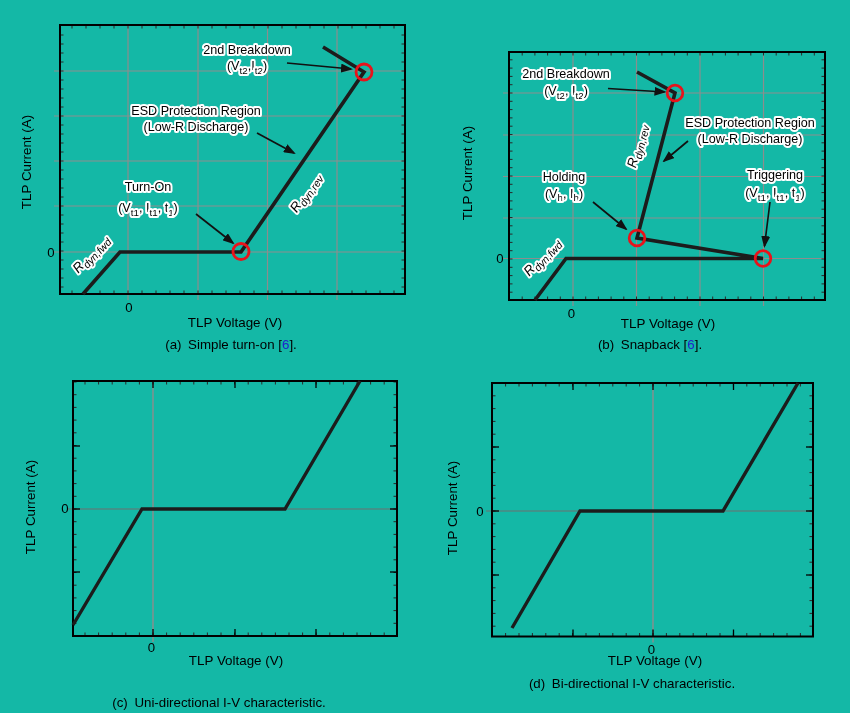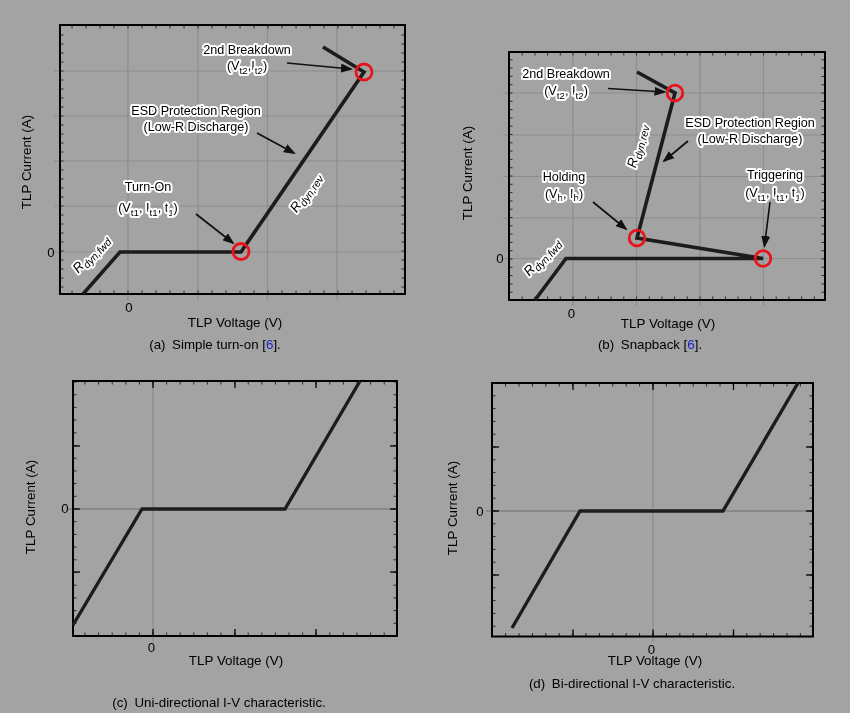--- a/index.html
+++ b/index.html
@@ -1,26 +1,26 @@
 <!DOCTYPE html>
 <html><head>
 <meta charset="utf-8">
 <style>
   html,body{margin:0;padding:0;background:#fff;}
-  .fig{position:relative;width:850px;height:713px;background:#a3a3a3;
+  .fig{position:relative;width:850px;height:713px;background:#14b8a6;
        font-family:"Liberation Sans",sans-serif;overflow:hidden;}
   .fig svg{position:absolute;overflow:visible;font-family:"Liberation Sans",sans-serif;}
   #svg-a{left:0;top:0;}
   #svg-b{left:425px;top:0;}
   #svg-c{left:0;top:360px;}
   #svg-d{left:425px;top:360px;}
   .cap{position:absolute;transform:translateX(-50%);font-size:13.3px;color:#000;
        white-space:nowrap;line-height:13px;}
   .cap .cite{color:#2121cc;}
-  #cap-a{left:215px;top:338px;}
+  #cap-a{left:231px;top:338px;}
   #cap-b{left:650px;top:338px;text-align:center;}
   #cap-c{left:219px;top:696px;}
   #cap-d{left:632px;top:677px;}
 </style>
 </head>
 <body>
 
 <div class="fig">
   <svg id="svg-a" width="425" height="360" viewBox="0 0 425 360">
       <line x1="128" y1="25" x2="128" y2="300" stroke="#8d8d8d" stroke-width="1.2"></line>

